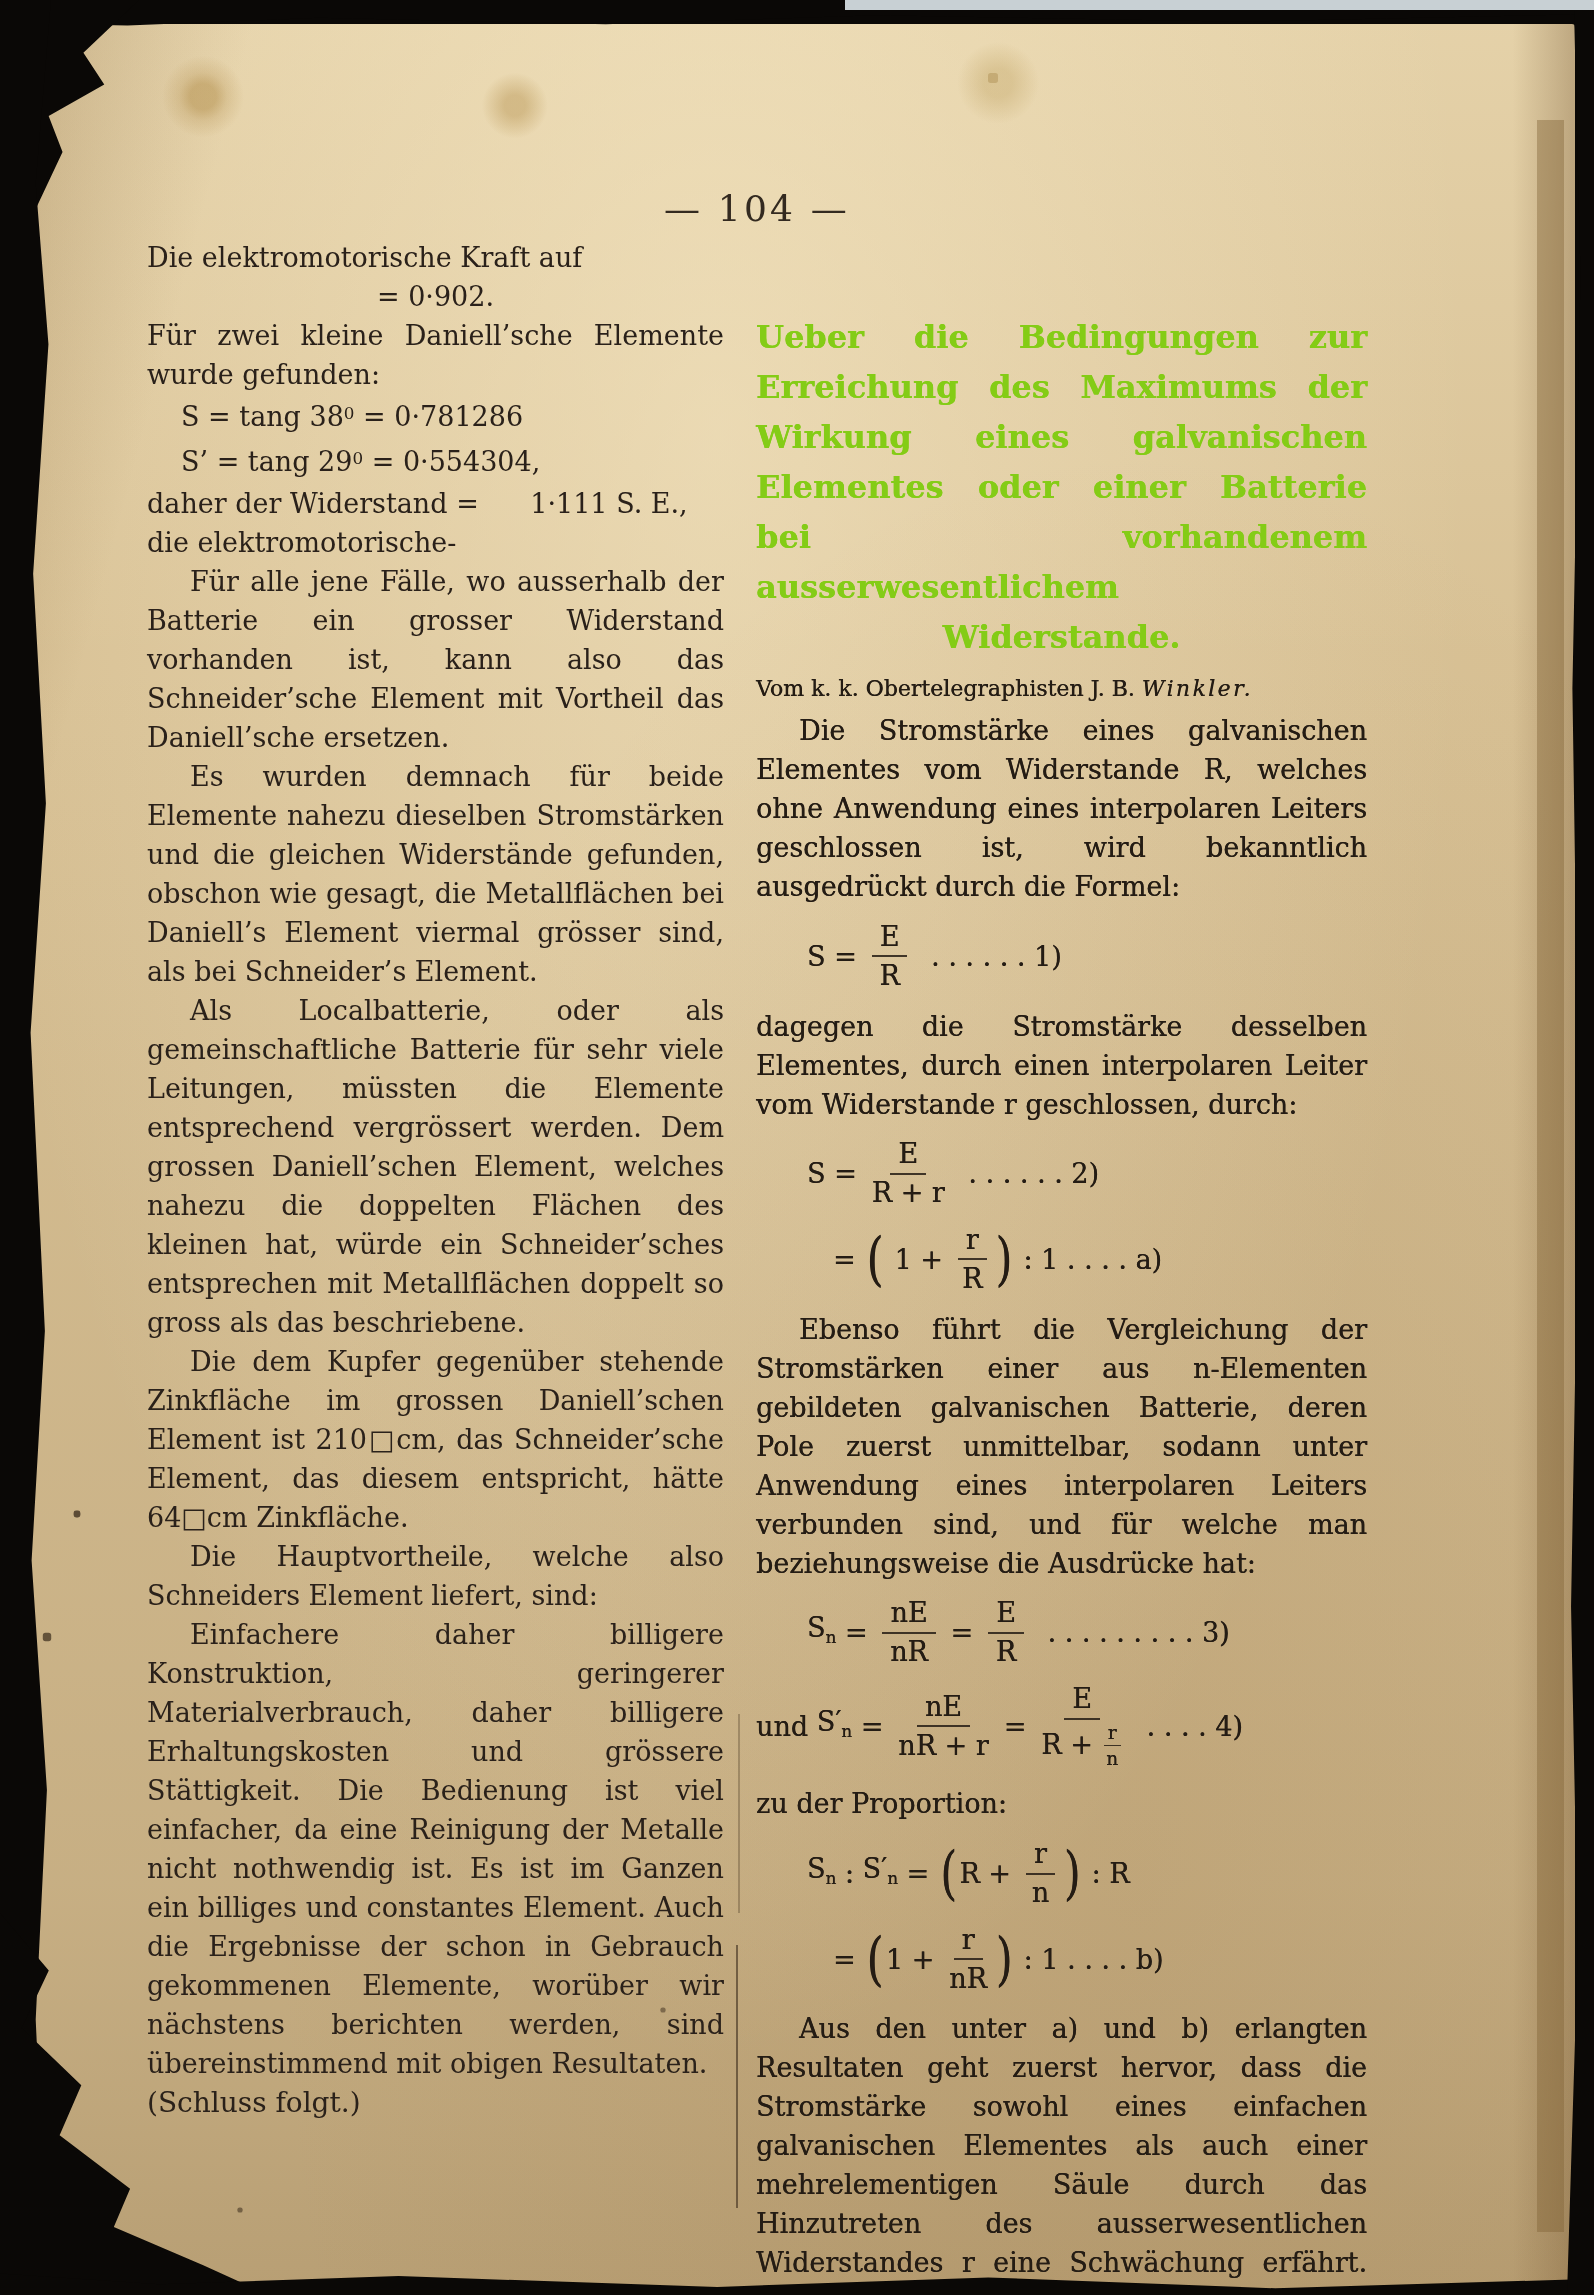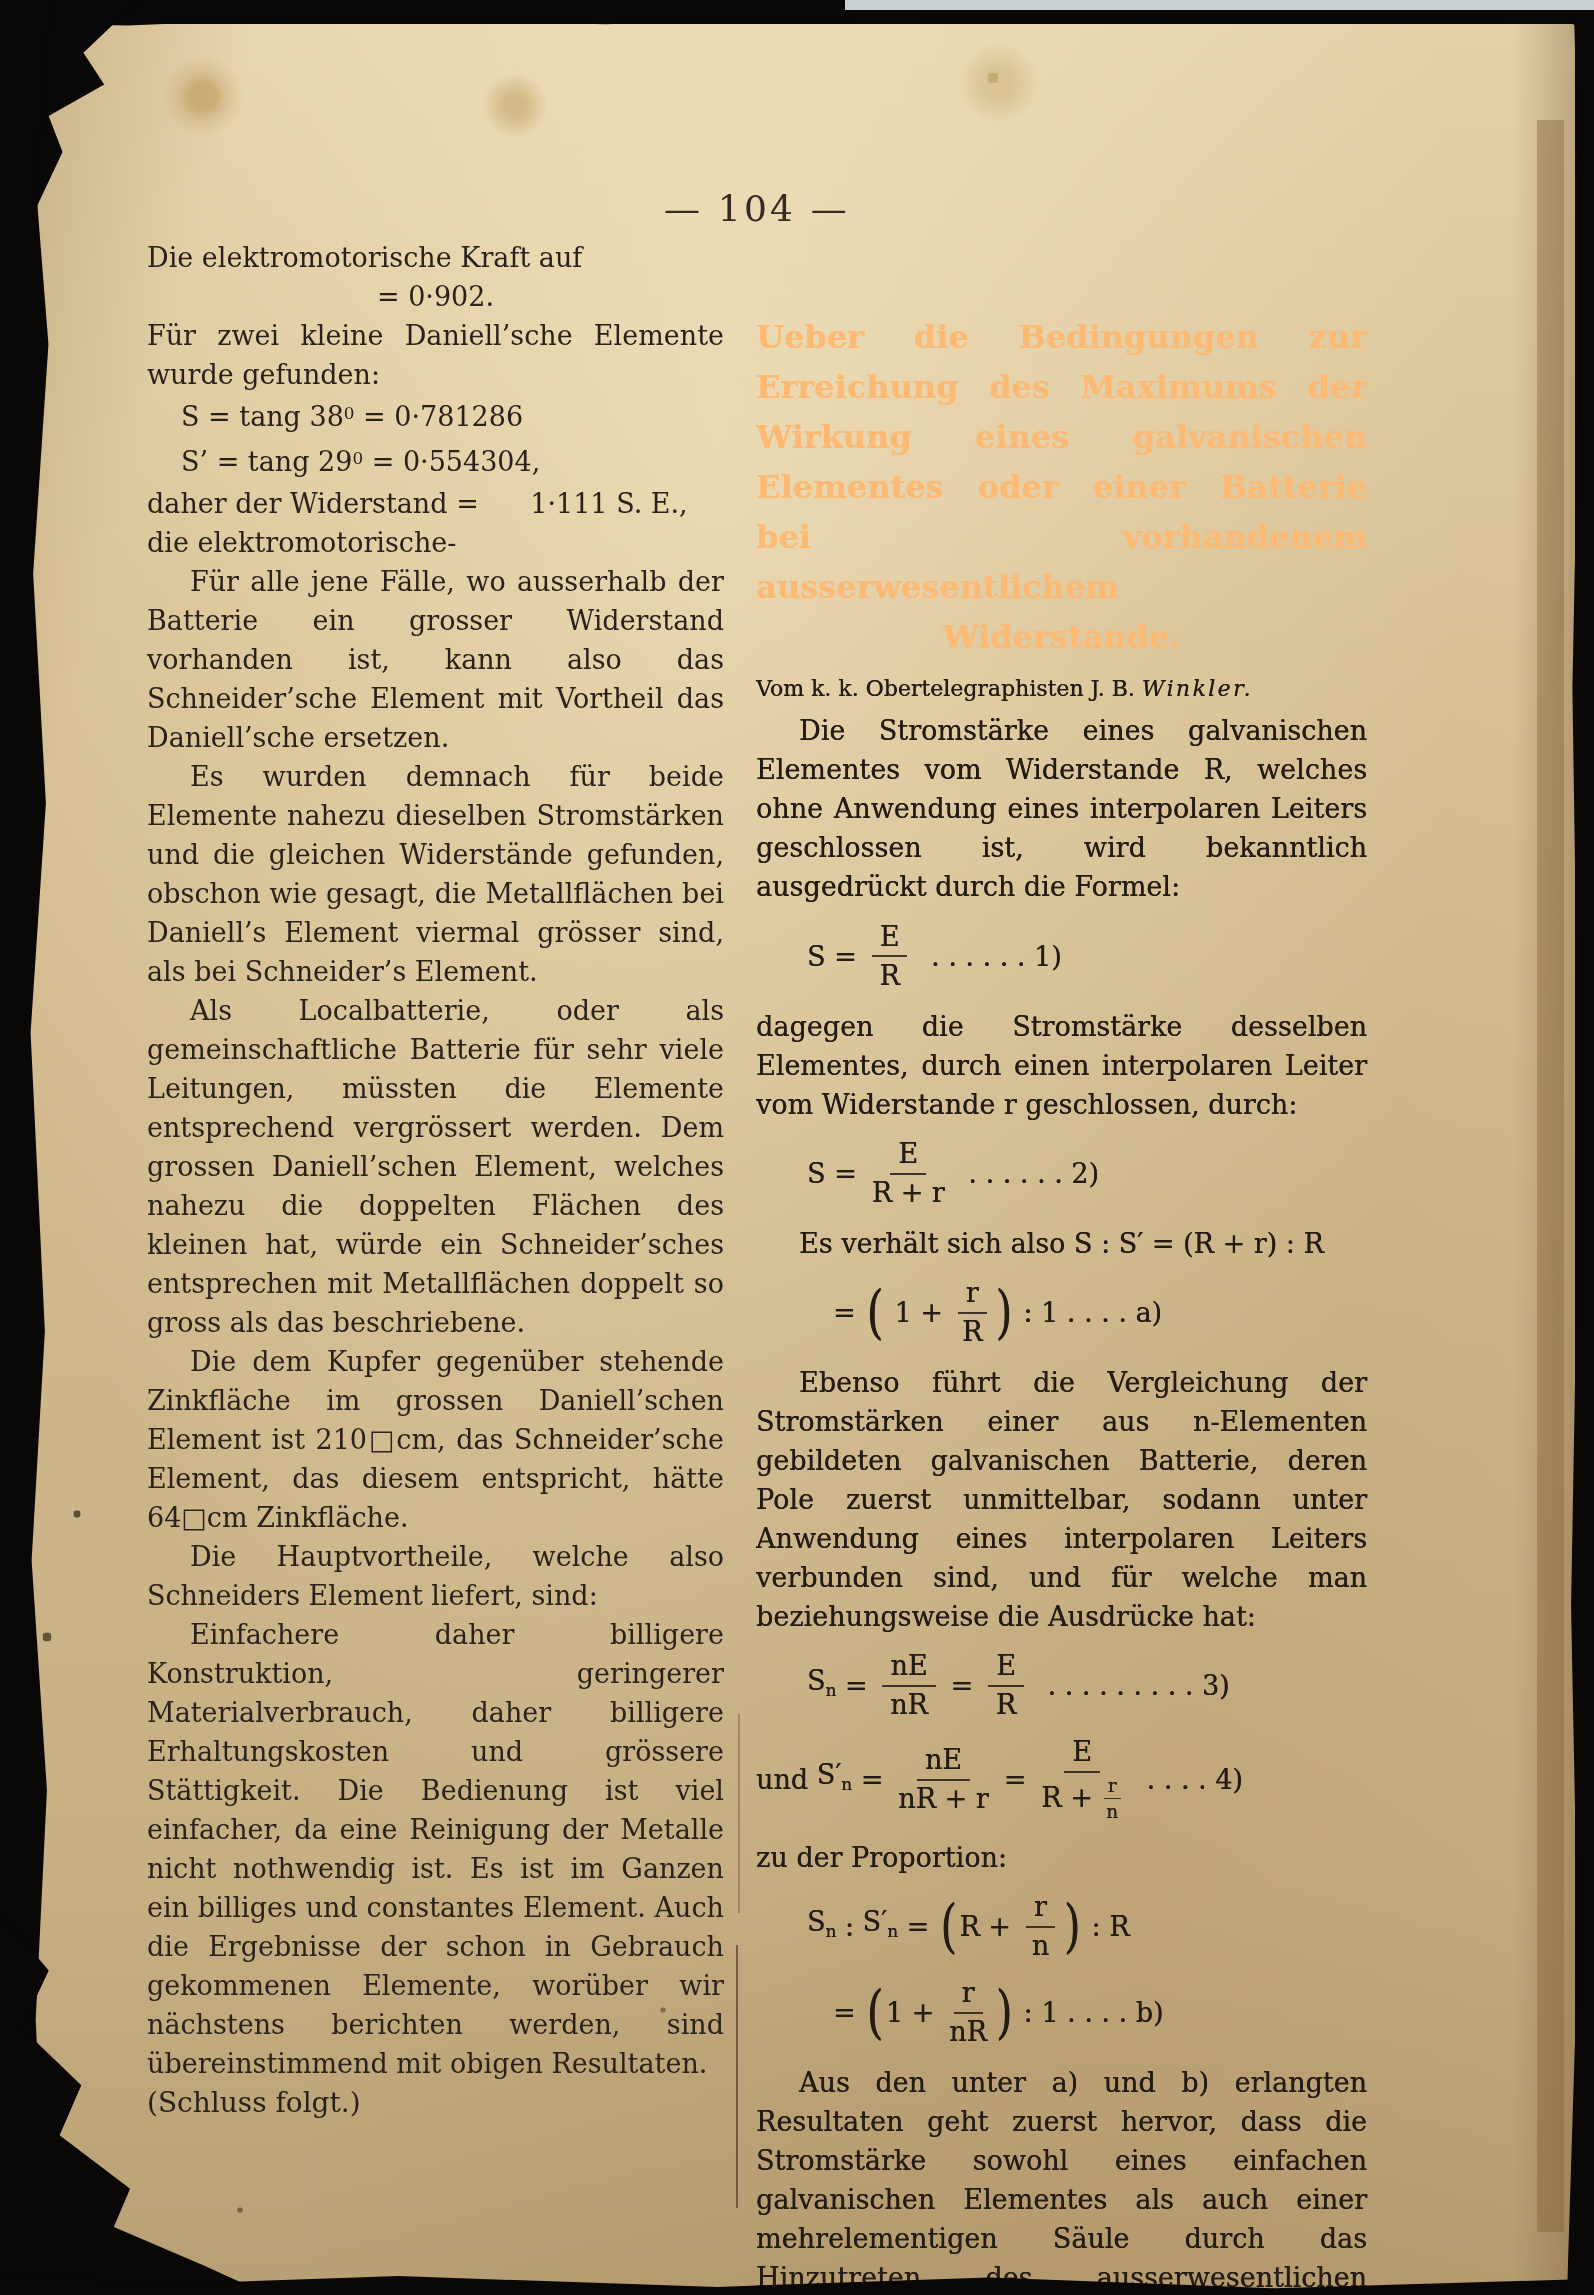--- a/index.html
+++ b/index.html
@@ -61,21 +61,21 @@
   .col-left  { left: 147px; top: 238px; width: 577px; }
   .col-right { left: 756px; top: 312px; width: 611px; color: #241c14; }
   .col-right p, .col-right .formula, .col-right .title, .col-right .byline { text-shadow: 0.3px 0 currentColor; }
   p { margin: 0; text-align: justify; }
   .indent { text-indent: 43px; }
   .center { text-align: center; }
   .preline { white-space: pre; text-align: left; }
   .eqline { display: flex; align-items: center; margin-left: 34px; }
   .closing { font-size: 28px; }
   .title { font-size: 32px; line-height: 50px; font-weight: 700; text-align: justify;
-    text-align-last: center; word-spacing: 4.8px; margin: 0 0 11px 0; color: #fdba74; }
+    text-align-last: center; word-spacing: 4.8px; margin: 0 0 11px 0; color: #84cc16; }
   .byline { font-size: 22px; line-height: 32px; text-align: left; margin-bottom: 6.4px; }
   .byline .spaced { letter-spacing: 2.4px; font-style: italic; }
   
   .formula { display: flex; align-items: center; margin: 14.3px 0 14.3px 51px; }
   .formula.no-indent { margin-left: 0; }
   .formula.deep-indent { margin-left: 77px; }
   .formula .tok, .eqline .tok { white-space: pre; }
   .frac { display: inline-flex; flex-direction: column; align-items: center;
     vertical-align: middle; margin: 0 6.4px; line-height: 1.2; text-align: center; }
   .fnum { display: block; padding: 0 8px 2.4px; border-bottom: 2.4px solid rgba(42,33,24,0.88); }
@@ -136,21 +136,20 @@
       </div>
     <p>dagegen die Stromstärke desselben Elementes, durch einen interpolaren Leiter vom Widerstande r geschlossen, durch:</p>
     <div class="formula">
         <span class="tok">S = </span>
         <span class="frac">
           <span class="fnum"><span class="tok">E</span></span>
           <span class="fden"><span class="tok">R + r</span></span>
         </span>
         <span class="tok">  . . . . . . 2)</span>
       </div>
-    <p class="indent">Es verhält sich also S : S′ = (R + r) : R</p>
     <div class="formula deep-indent">
         <span class="tok">= </span>
         <span class="paren">(</span>
         <span class="tok"> 1 + </span>
         <span class="frac">
           <span class="fnum"><span class="tok">r</span></span>
           <span class="fden"><span class="tok">R</span></span>
         </span>
         <span class="paren">)</span>
         <span class="tok"> : 1 . . . . a)</span>

